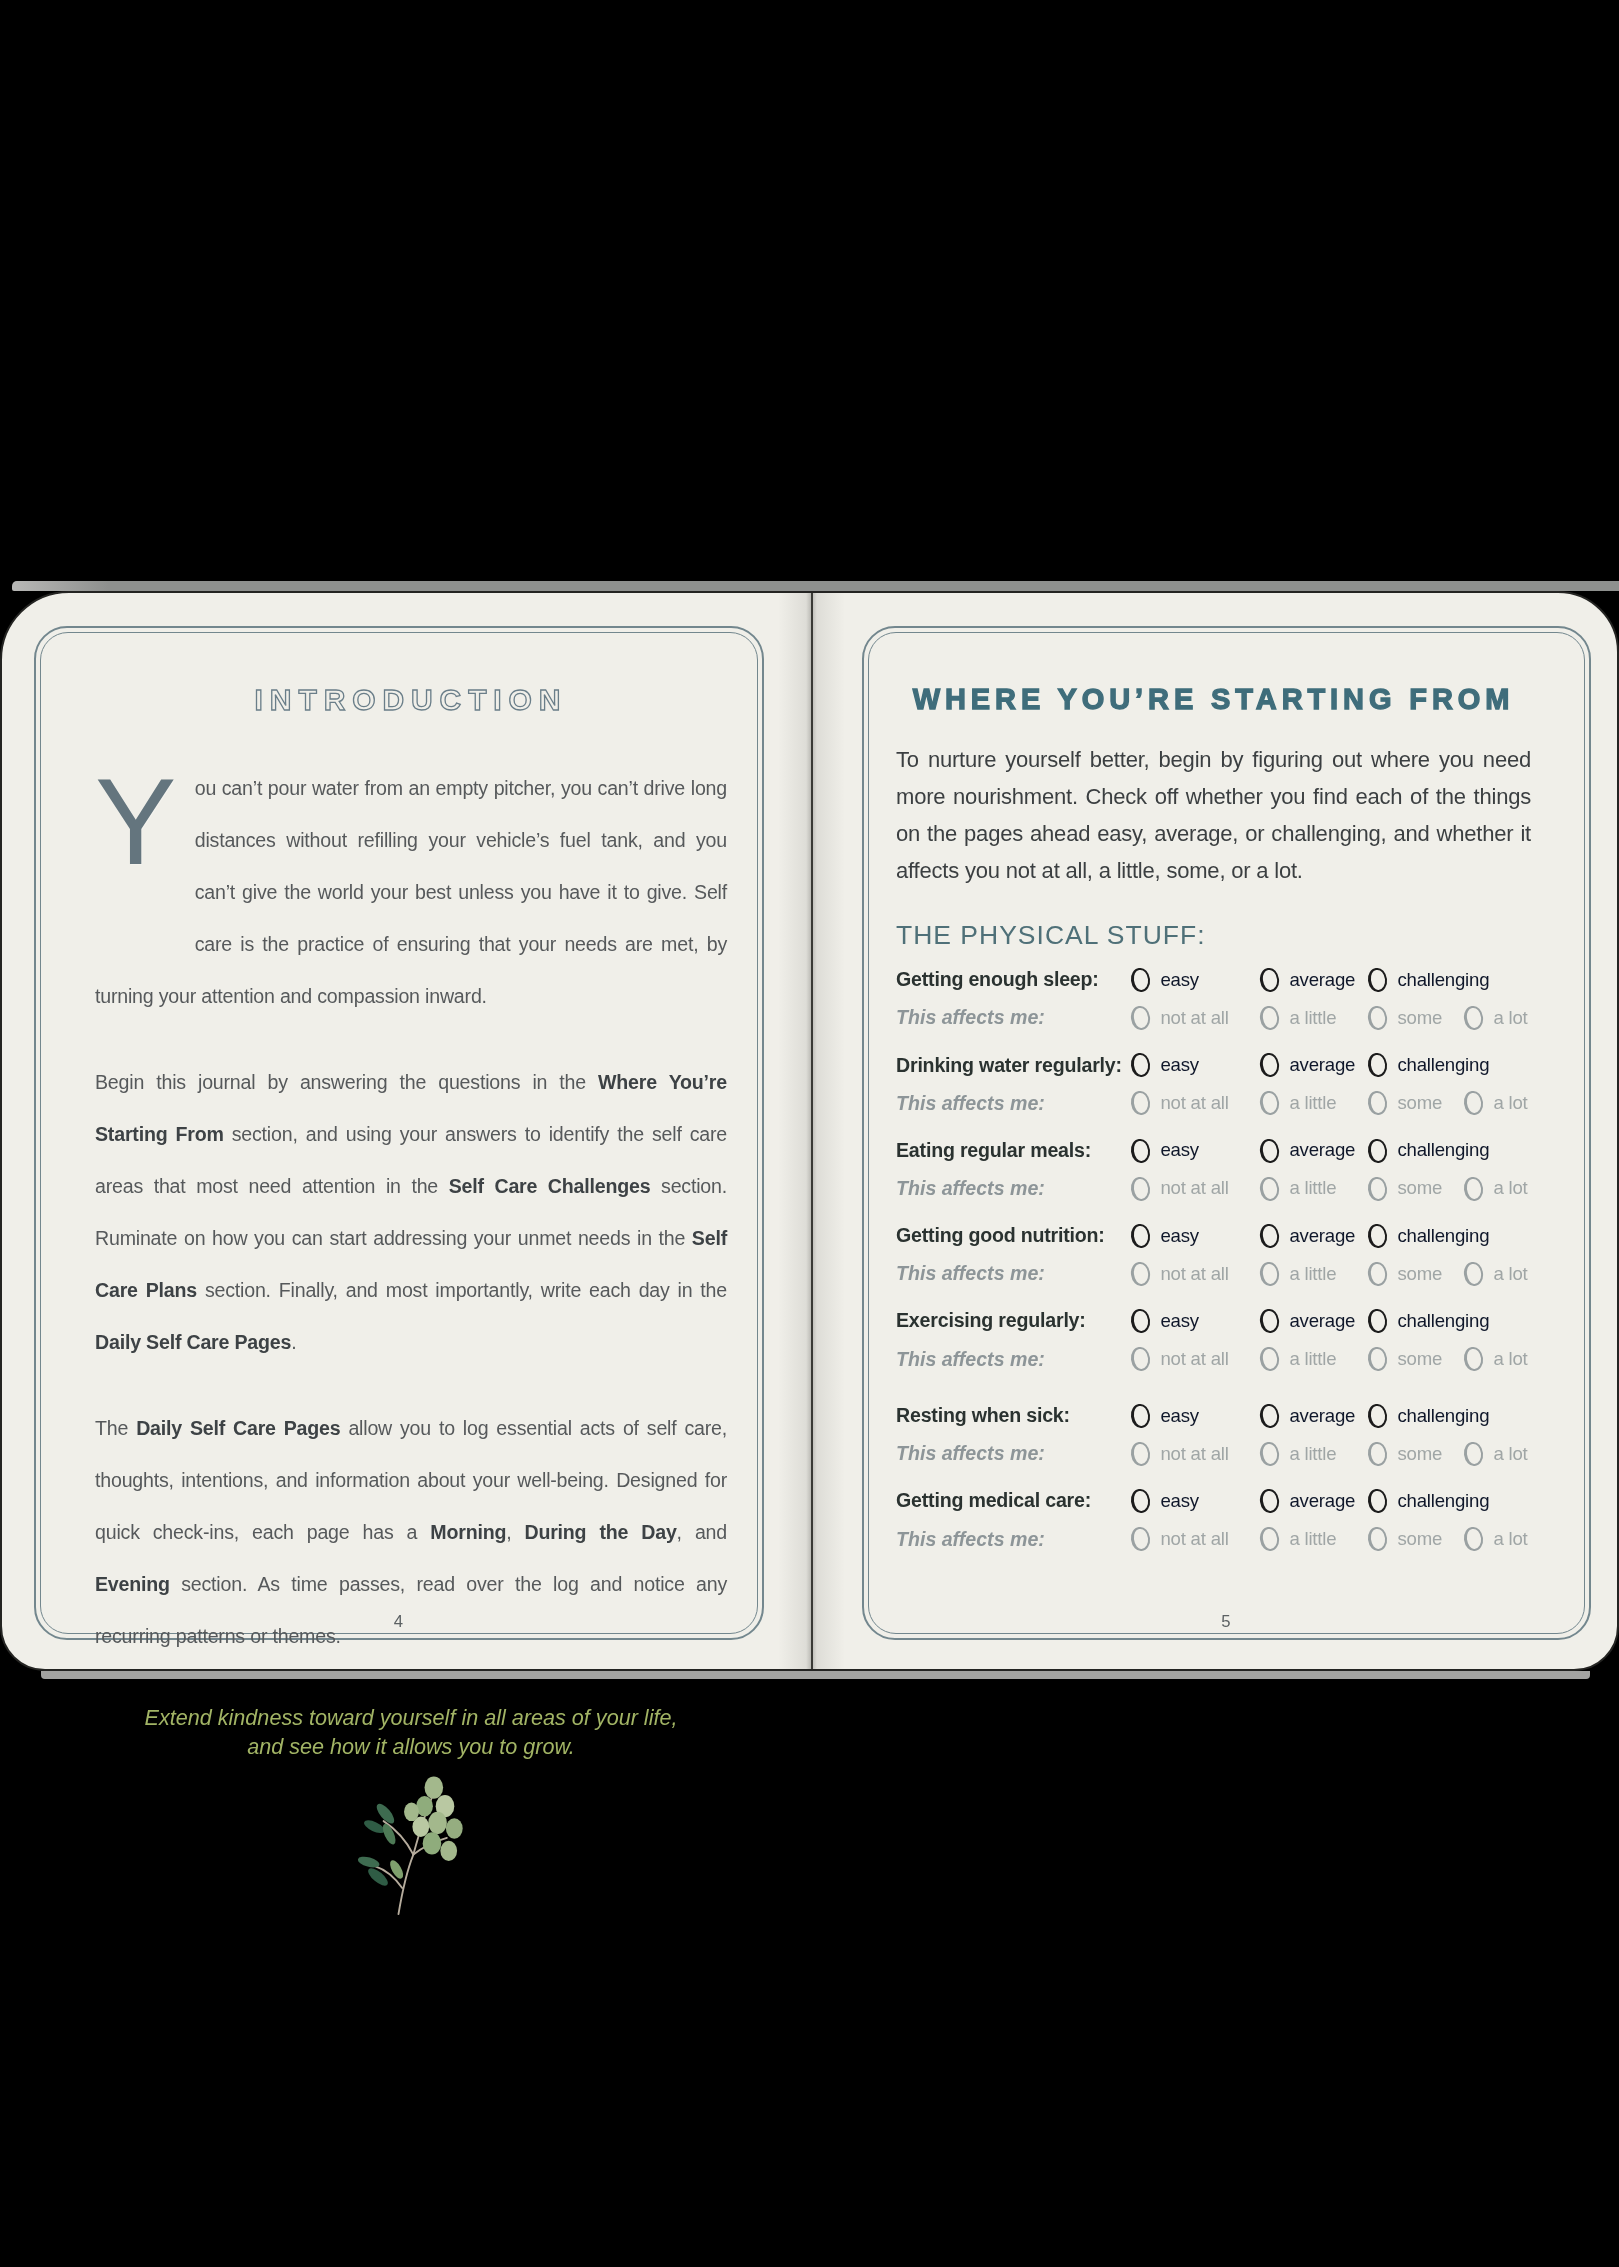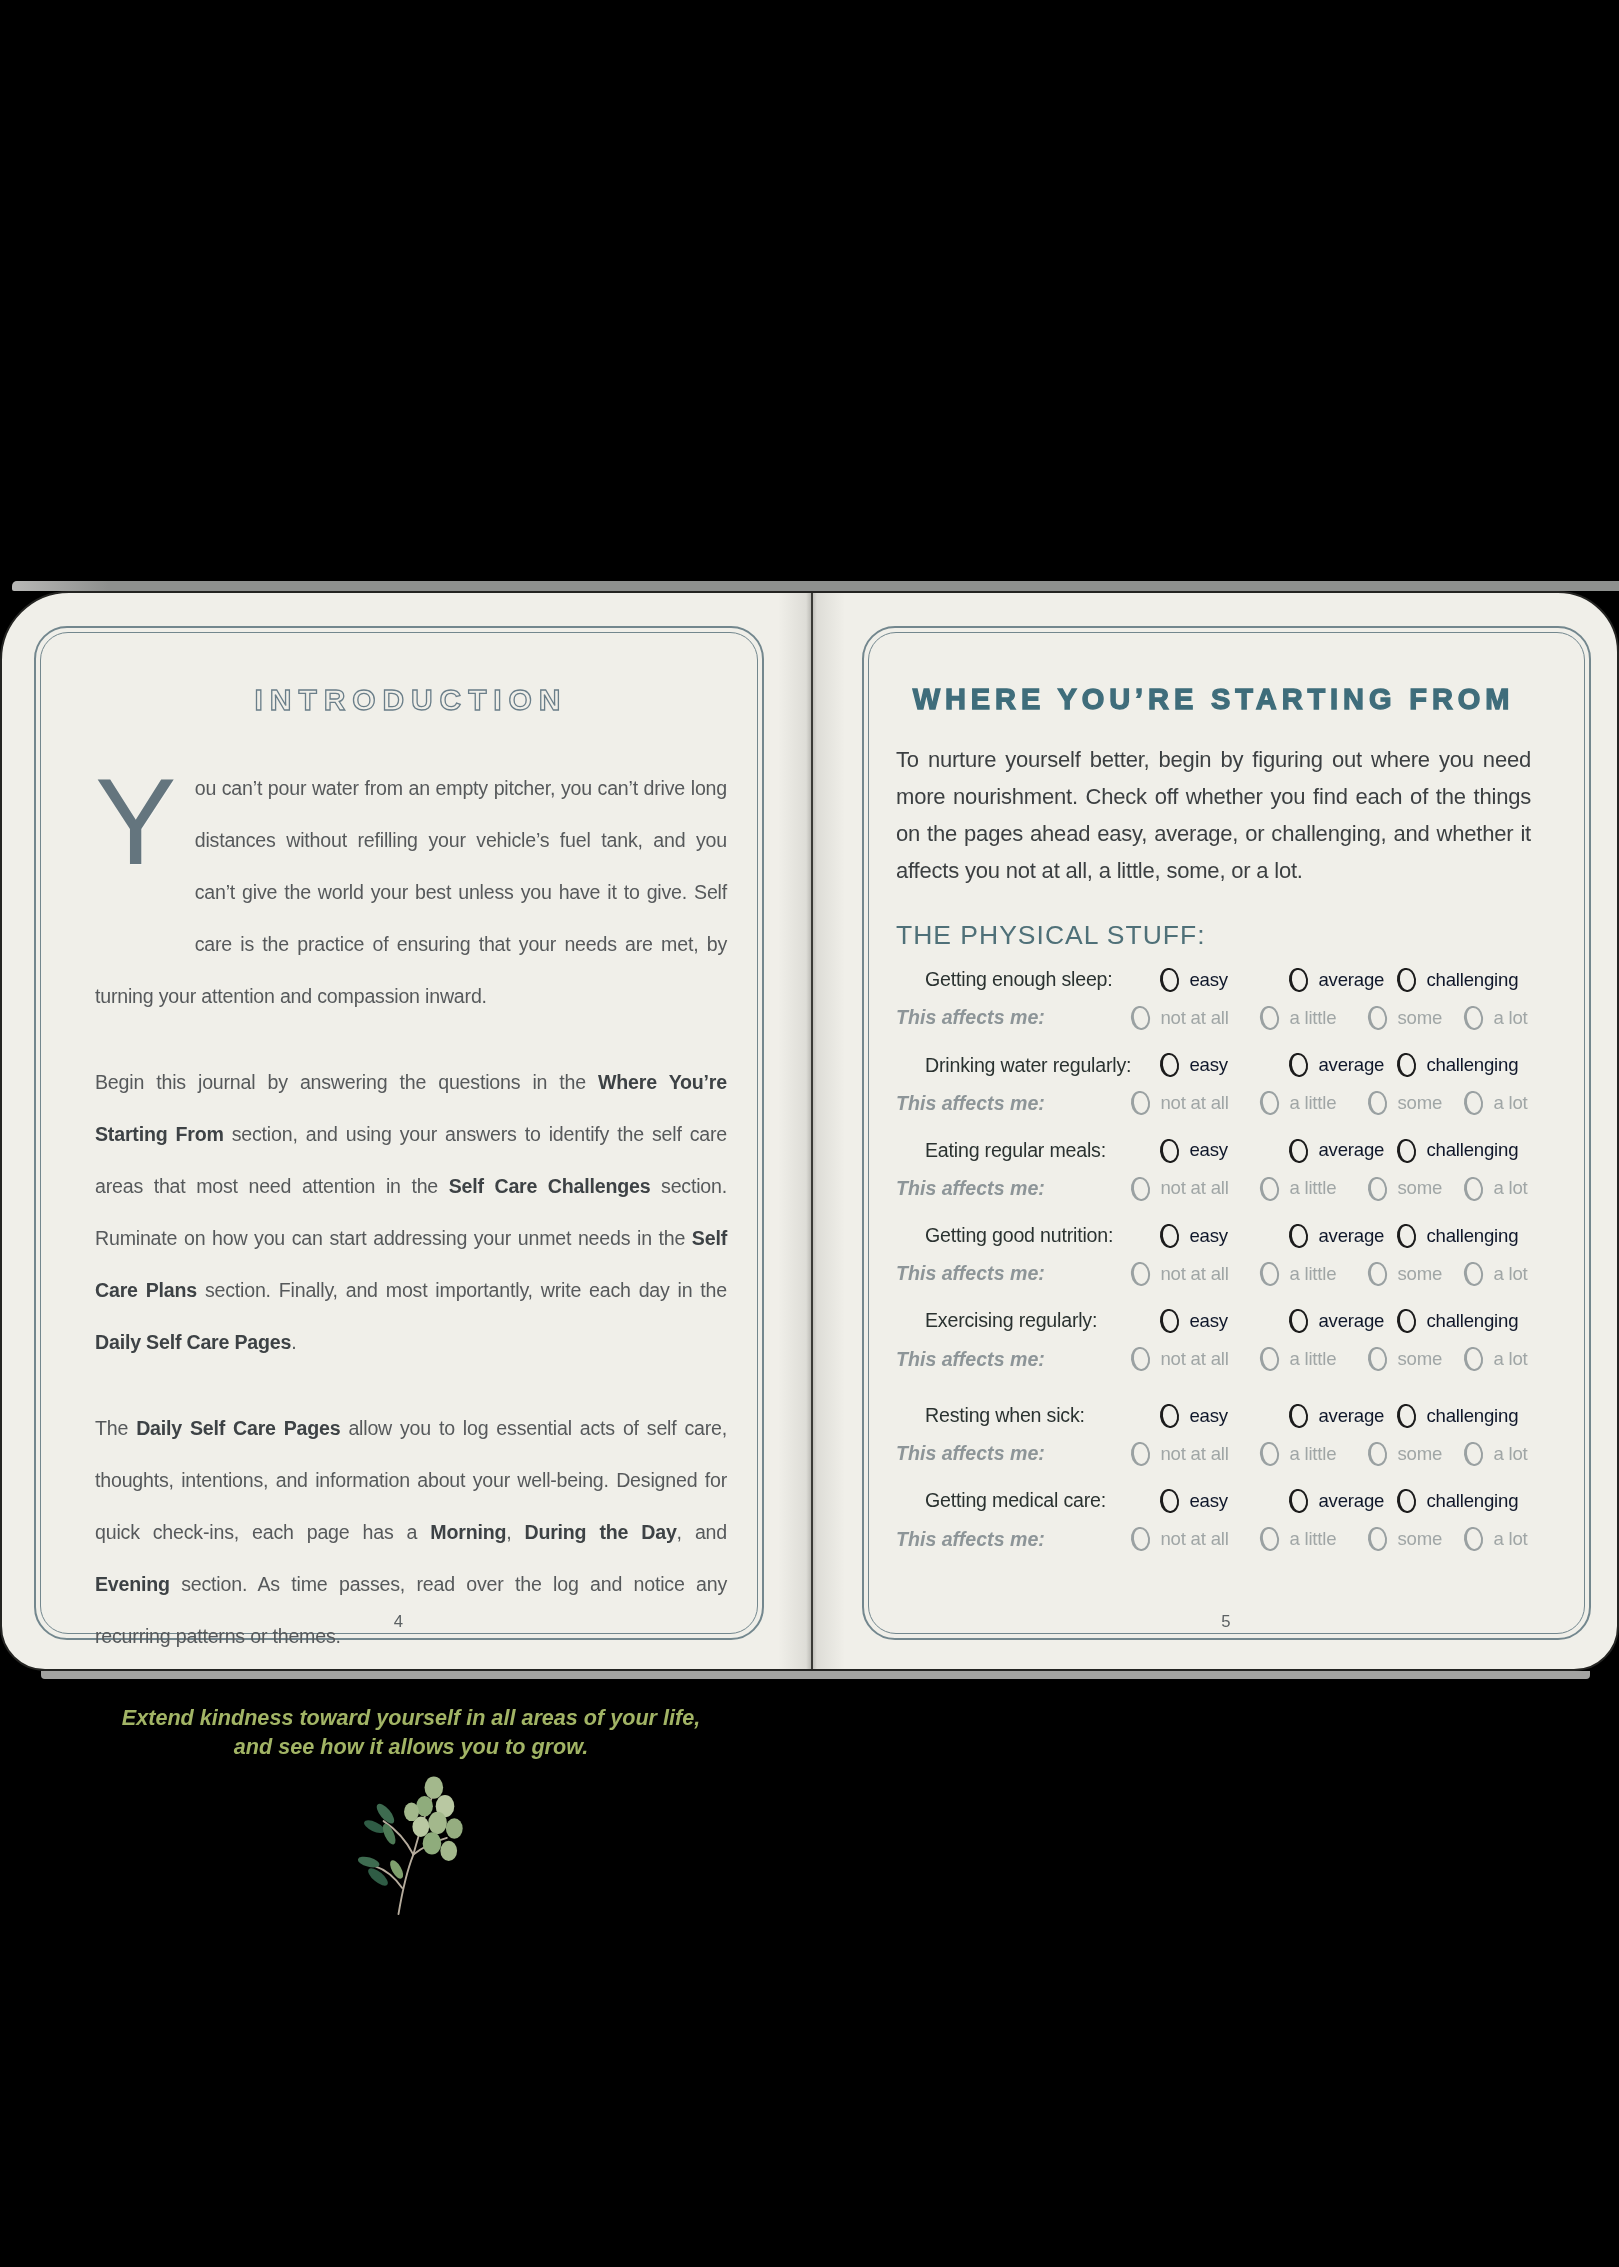--- a/index.html
+++ b/index.html
@@ -72,21 +72,21 @@
     height:149px;width:84px;
     margin:13.7px 15.7px 0 0;
     color:#64757e;
     text-shadow:1px 1px 0 rgba(255,255,255,.25);
     font-weight:normal;
   }
   .quote{
     margin-top:41px;
     text-align:center;
     font-size:21.6px;line-height:29px;
-    font-weight:bold;font-style:italic;
+    font-weight:normal;font-style:italic;
     color:var(--quote_green,#a2b465);
   }
   .plant-wrap{text-align:center;margin-top:7.8px;height:147px;}
   .page-num{
     position:absolute;bottom:37px;
     text-align:center;
     font-size:16.7px;color:#5c6163;
   }
   .page.left  .page-num{left:32px;width:729px;}
   .page.right .page-num{left:50px;width:728px;}
@@ -104,21 +104,21 @@
     font-size:26.5px;font-weight:normal;
     letter-spacing:1px;
     color:var(--heading_teal,#4f7078);
   }
   .checklist{margin-top:15.7px;}
   .check-pair{margin-bottom:21.6px;}
   .check-pair.gap{margin-top:31px;}
   .check-row{display:flex;align-items:center;height:25.5px;}
   .check-row.affects{margin-top:12.7px;}
   .c-label{width:235px;flex:0 0 235px;font-size:19.6px;}
-  .check-row.main .c-label{font-weight:normal;color:var(--ink_dark,#2a3230);letter-spacing:-0.2px;margin-left:29px;}
+  .check-row.main .c-label{font-weight:bold;color:var(--ink_dark,#2a3230);letter-spacing:-0.2px;}
   .check-row.affects .c-label{font-weight:bold;font-style:italic;color:#8d9598;}
   .c-opt{display:flex;align-items:center;}
   .c-opt.o1{width:129px;flex:0 0 129px;}
   .c-opt.o2{width:108px;flex:0 0 108px;}
   .c-opt.o3{width:96px;flex:0 0 96px;}
   .c-opt.o4{flex:1;}
   .radio{
     width:18.6px;height:23.5px;
     border:2.2px solid #1c1c1c;
     border-left-width:3.9px;

